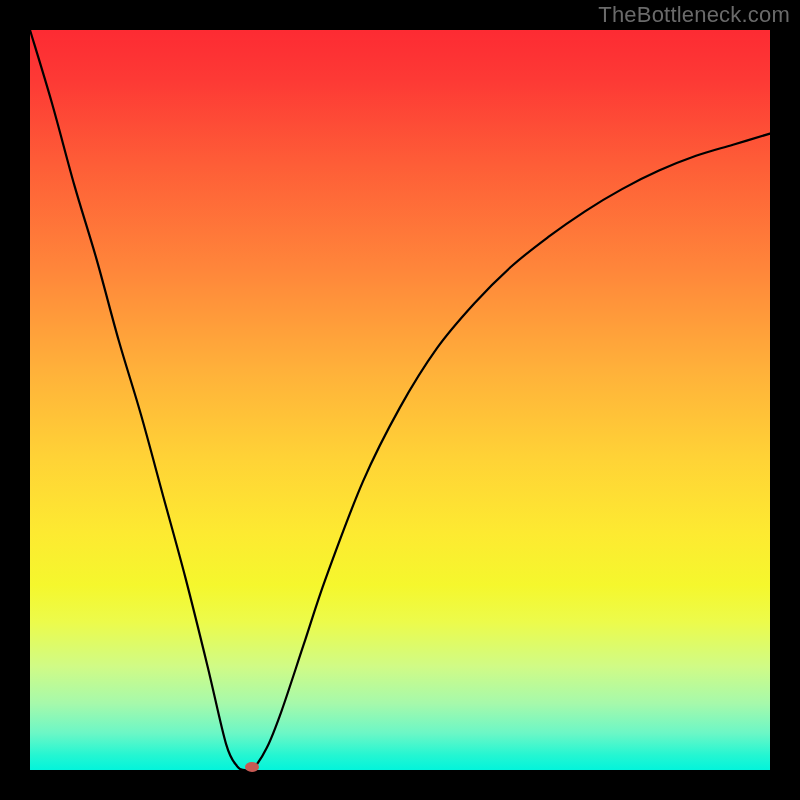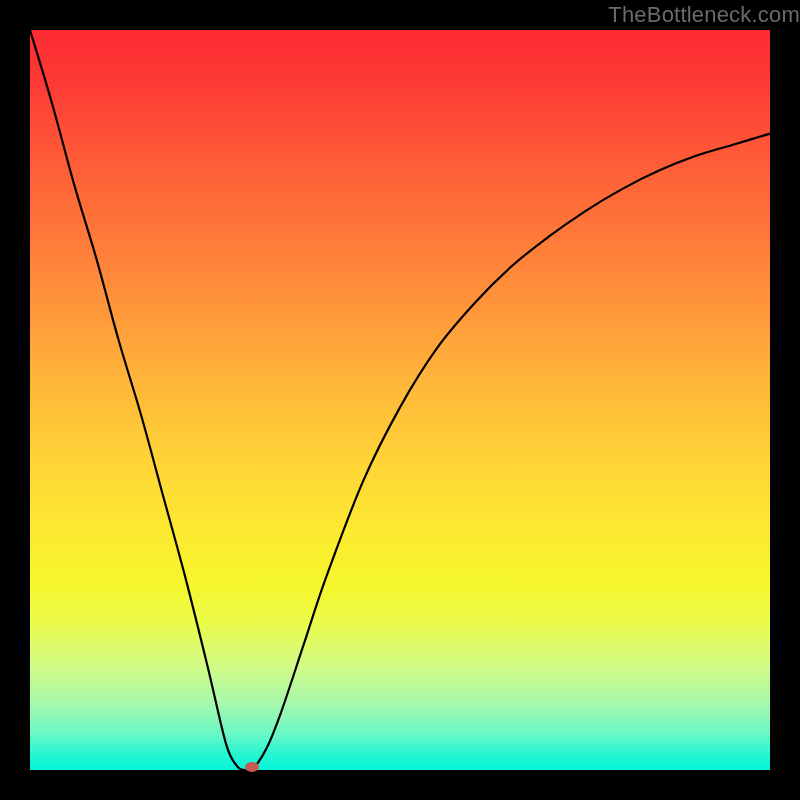--- a/index.html
+++ b/index.html
@@ -13,21 +13,21 @@
   }
   .frame {
     position: relative;
     width: 800px;
     height: 800px;
     background: #000;
   }
   .watermark {
     position: absolute;
     top: 2px;
-    right: 0;
+    right: 10px;
     color: #6a6a6a;
     font-size: 22px;
     font-weight: 400;
     letter-spacing: 0.2px;
     z-index: 10;
   }
   .plot {
     position: absolute;
     left: 30px;
     top: 30px;

